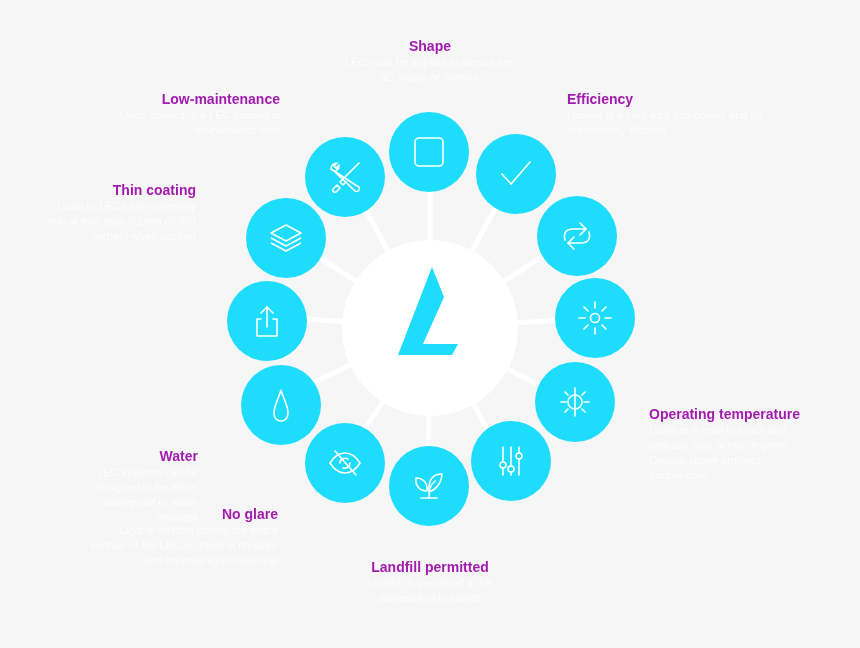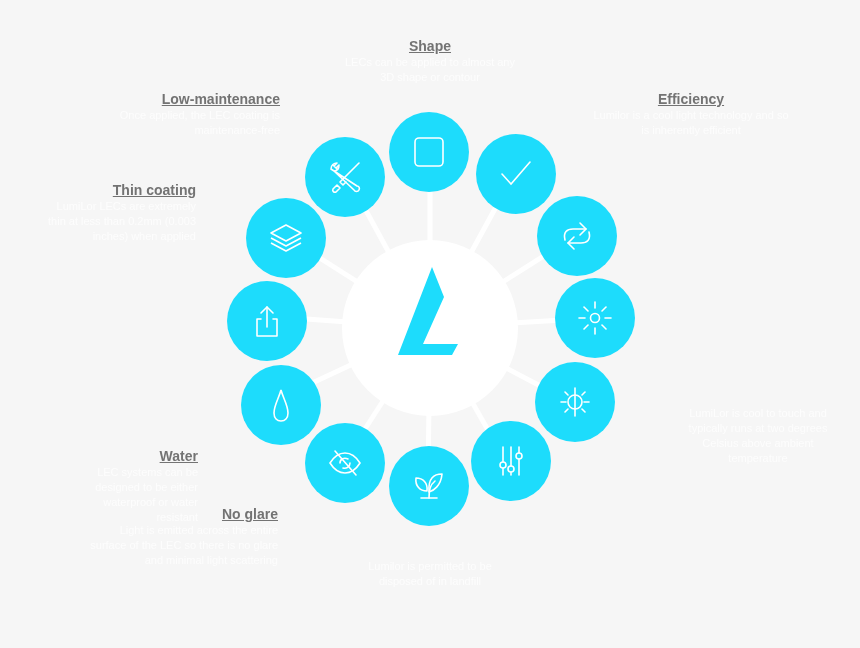--- a/index.html
+++ b/index.html
@@ -16,27 +16,27 @@
       border-radius: 50%; background: #ffffff;
     }
     .logo { position: absolute; left: 0; top: 0; width: 176px; height: 176px; }
     .node {
       position: absolute; width: 80px; height: 80px; border-radius: 50%;
       background: #1ddcfc; display: flex; align-items: center; justify-content: center;
     }
     .node svg { width: 44px; height: 44px; }
     .label { position: absolute; }
     .label .title {
-      color: #737373; font-weight: bold; font-size: 14px; line-height: 17px; white-space: nowrap; text-decoration: underline;
+      color: #a21caf; font-weight: bold; font-size: 14px; line-height: 17px; white-space: nowrap;
     }
     .label .desc {
       color: #fdfdfd; font-size: 11px; line-height: 15px;
     }
     .right { text-align: right; }
-    .left { text-align: center; margin-left: 24px; }
+    .left { text-align: left; }
     .center { text-align: center; }
   </style>
 </head>
 <body>
 
 <div id="diagram">
 
   <svg class="spokes" width="860" height="648">
     <g stroke="#ffffff" stroke-width="5" stroke-linecap="round">
       <line x1="430" y1="328" x2="430" y2="150"></line>
@@ -186,23 +186,25 @@
 
   <div class="label center" style="left:320px;top:38px;width:220px;">
     <div class="title">Shape</div>
     <div class="desc" style="width:180px;margin:0 auto;">LECs can be applied to almost any 3D shape or contour</div>
   </div>
   <div class="label left" style="left:567px;top:91px;width:200px;">
     <div class="title">Efficiency</div>
     <div class="desc">Lumilor is a cool light technology and so is inherently efficient</div>
   </div>
   <div class="label left" style="left:649px;top:406px;width:170px;">
+    <div class="title">Operating temperature</div>
     <div class="desc">LumiLor is cool to touch and typically runs at two degrees Celsius above ambient temperature</div>
   </div>
   <div class="label center" style="left:330px;top:559px;width:200px;">
+    <div class="title">Landfill permitted</div>
     <div class="desc" style="width:150px;margin:0 auto;">Lumilor is permitted to be disposed of in landfill</div>
   </div>
   <div class="label right" style="left:90px;top:506px;width:188px;">
     <div class="title">No glare</div>
     <div class="desc">Light is emitted across the entire surface of the LEC so there is no glare and minimal light scattering</div>
   </div>
   <div class="label right" style="left:70px;top:406px;width:128px;margin-top:42px;">
     <div class="title">Water</div>
     <div class="desc">LEC systems can be designed to be either waterproof or water resistant</div>
   </div>

